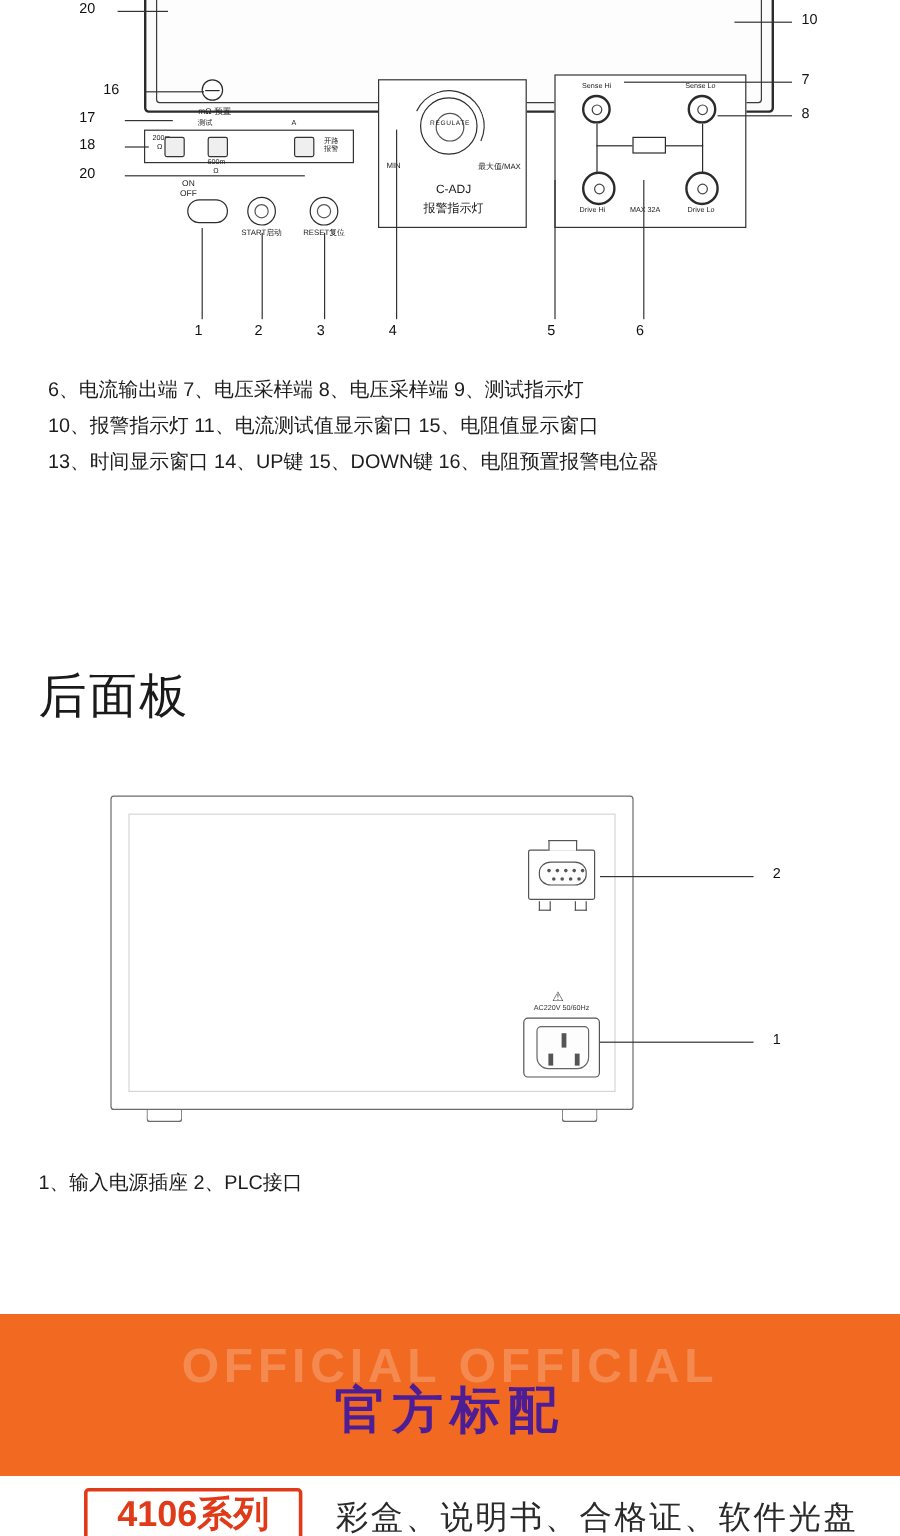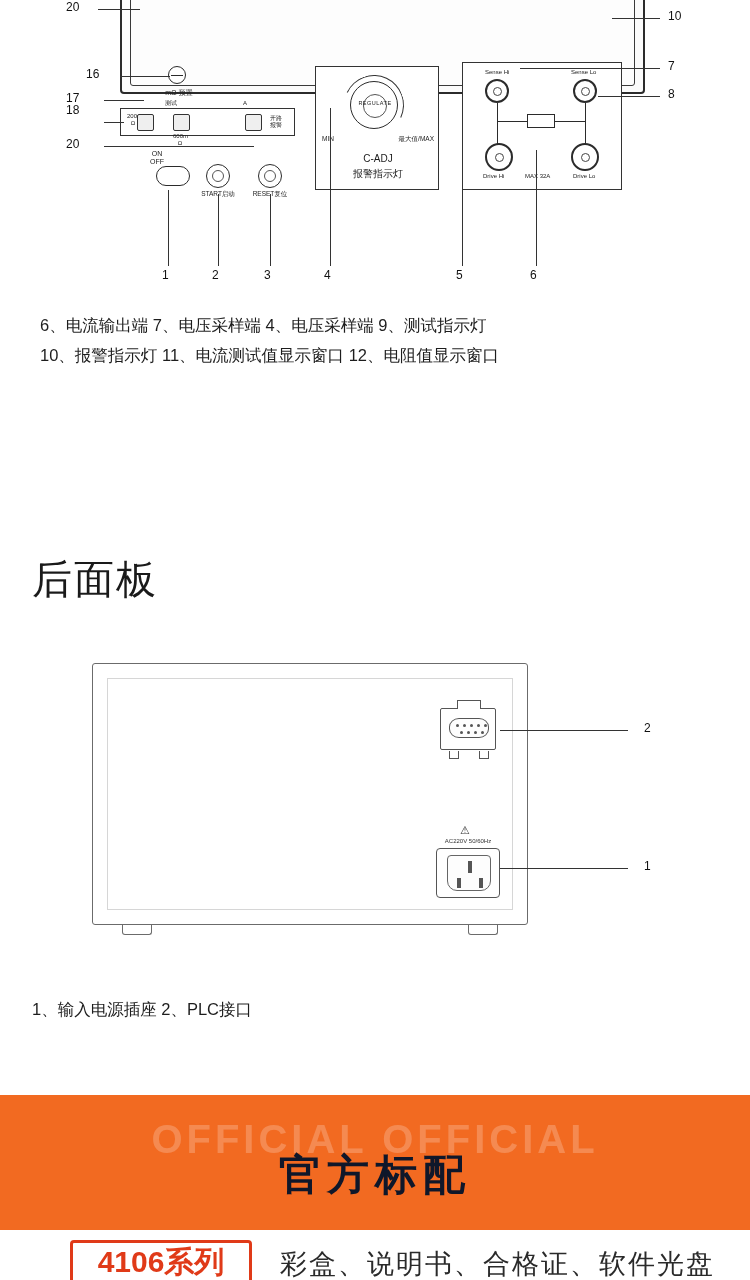--- a/index.html
+++ b/index.html
@@ -205,37 +205,37 @@
     position:absolute; left:10px; top:6px; width:44px; height:36px;
     border:1.4px solid #666; border-radius:4px 4px 10px 10px; background:#fdfdfd;
   }
   .iec-slot { position:absolute; background:#555; }
   .is-top { left:20px; top:5px; width:4px; height:12px; }
   .is-bl  { left:9px;  top:22px; width:4px; height:10px; }
   .is-br  { left:31px; top:22px; width:4px; height:10px; }
 
   .rear-legend {
     position:absolute; left:32px; top:975px;
-    font-size:16.5px; color:#1d1d1d;margin-top:24px;
+    font-size:16.5px; color:#1d1d1d;
   }
 
   
   .banner {
     position:absolute; left:0; top:1095px; width:750px; height:135px;
     background:#f26a21; overflow:hidden;
   }
   .banner-ghost {
     position:absolute; left:0; top:22px; width:750px; text-align:center;
     font-size:40px; font-weight:bold; letter-spacing:4px;
     color:rgba(255,255,255,0.22);
     font-family:"Liberation Sans", sans-serif;
   }
   .banner-main {
     position:absolute; left:0; top:52px; width:750px; text-align:center;
-    font-size:42px; font-weight:bold; color:#0f172a; letter-spacing:6px;
+    font-size:42px; font-weight:bold; color:#4c1d95; letter-spacing:6px;
   }
 
   
   .bottom { position:absolute; left:18px; top:1236px; width:750px; height:44px; }
   .series-chip {
     position:absolute; left:52px; top:4px;
     width:182px; height:44px;
     border:3px solid #e03a18; border-radius:4px;
     background:#fff;
     display:flex; align-items:center; justify-content:center;
@@ -329,21 +329,21 @@
   <div class="lline" style="left:98px;top:9px;width:42px;height:1px;"></div>
   <div class="cal" style="left:66px;top:0px;">20</div>
 
   <div class="lline" style="left:120px;top:76px;width:50px;height:1px;"></div>
   <div class="cal" style="left:66px;top:67px;margin-left:20px;">16</div>
 
   <div class="lline" style="left:104px;top:100px;width:40px;height:1px;"></div>
   <div class="cal" style="left:66px;top:91px;">17</div>
 
   <div class="lline" style="left:104px;top:122px;width:20px;height:1px;"></div>
-  <div class="cal" style="left:66px;top:103px;">18</div>
+  <div class="cal" style="left:66px;top:113px;">18</div>
 
   <div class="lline" style="left:104px;top:146px;width:150px;height:1px;"></div>
   <div class="cal" style="left:66px;top:137px;">20</div>
 
   <div class="lline" style="left:612px;top:18px;width:48px;height:1px;"></div>
   <div class="cal" style="left:668px;top:9px;">10</div>
 
   <div class="lline" style="left:520px;top:68px;width:140px;height:1px;"></div>
   <div class="cal" style="left:668px;top:59px;">7</div>
 
@@ -358,22 +358,23 @@
   <div class="cal" style="left:264px;top:268px;">3</div>
   <div class="lline" style="left:330px;top:108px;width:1px;height:158px;"></div>
   <div class="cal" style="left:324px;top:268px;">4</div>
   <div class="lline" style="left:462px;top:150px;width:1px;height:116px;"></div>
   <div class="cal" style="left:456px;top:268px;">5</div>
   <div class="lline" style="left:536px;top:150px;width:1px;height:116px;"></div>
   <div class="cal" style="left:530px;top:268px;">6</div>
 </div>
 
 <div class="legend">
-  <div>6、电流输出端  7、电压采样端   4、电压采样端   9、测试指示灯</div>
-  <div>10、报警指示灯    11、电流测试值显示窗口   12、电阻值显示窗口</div>
+  <div>6、电流输出端  7、电压采样端   8、电压采样端   9、测试指示灯</div>
+  <div>10、报警指示灯    11、电流测试值显示窗口   15、电阻值显示窗口</div>
+  <div>13、时间显示窗口  14、UP键   15、DOWN键  16、电阻预置报警电位器</div>
 </div>
 
 <div class="rear-title">后面板</div>
 
 <div class="rear-wrap">
   <div class="rear-box"></div>
   <div class="rear-foot rf-l"></div>
   <div class="rear-foot rf-r"></div>
 
   <div class="db9">

